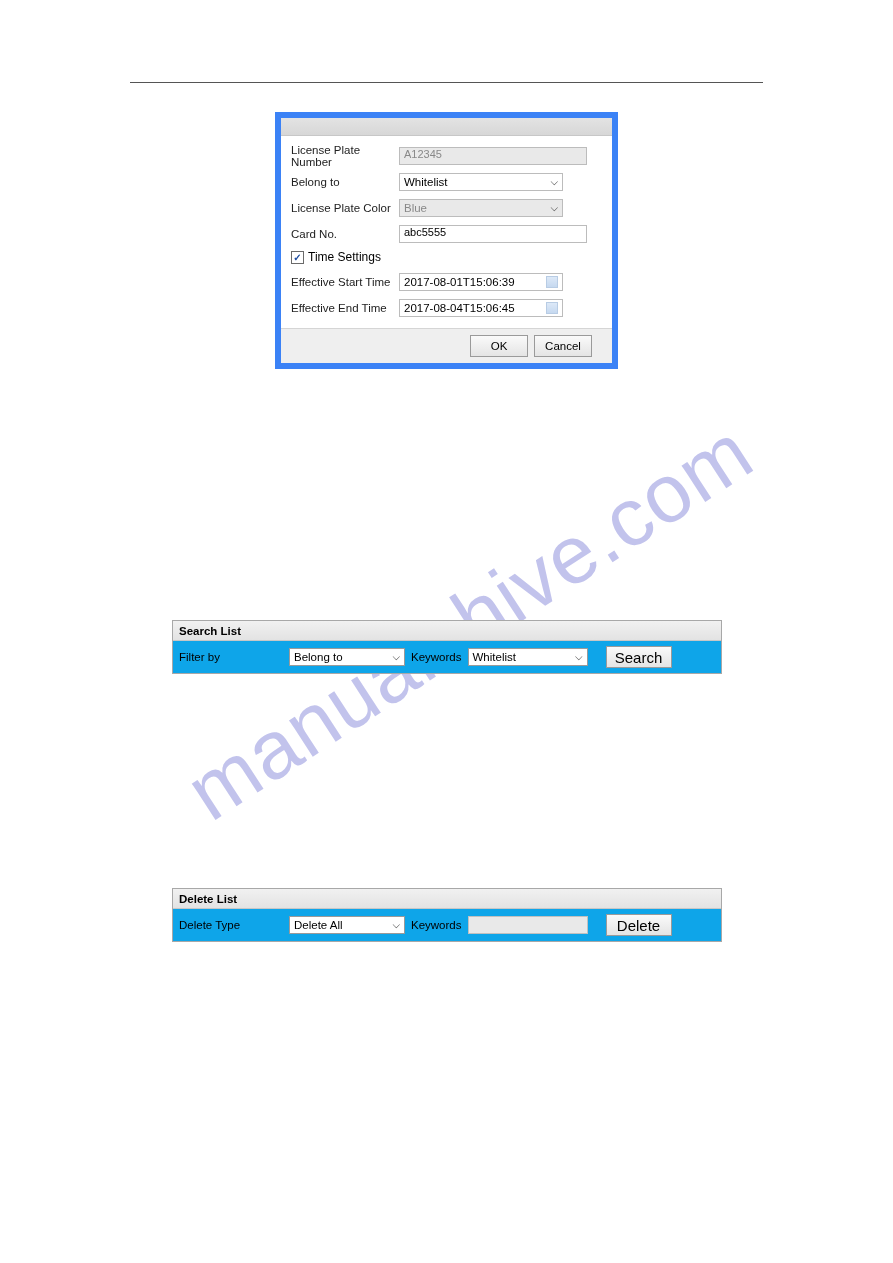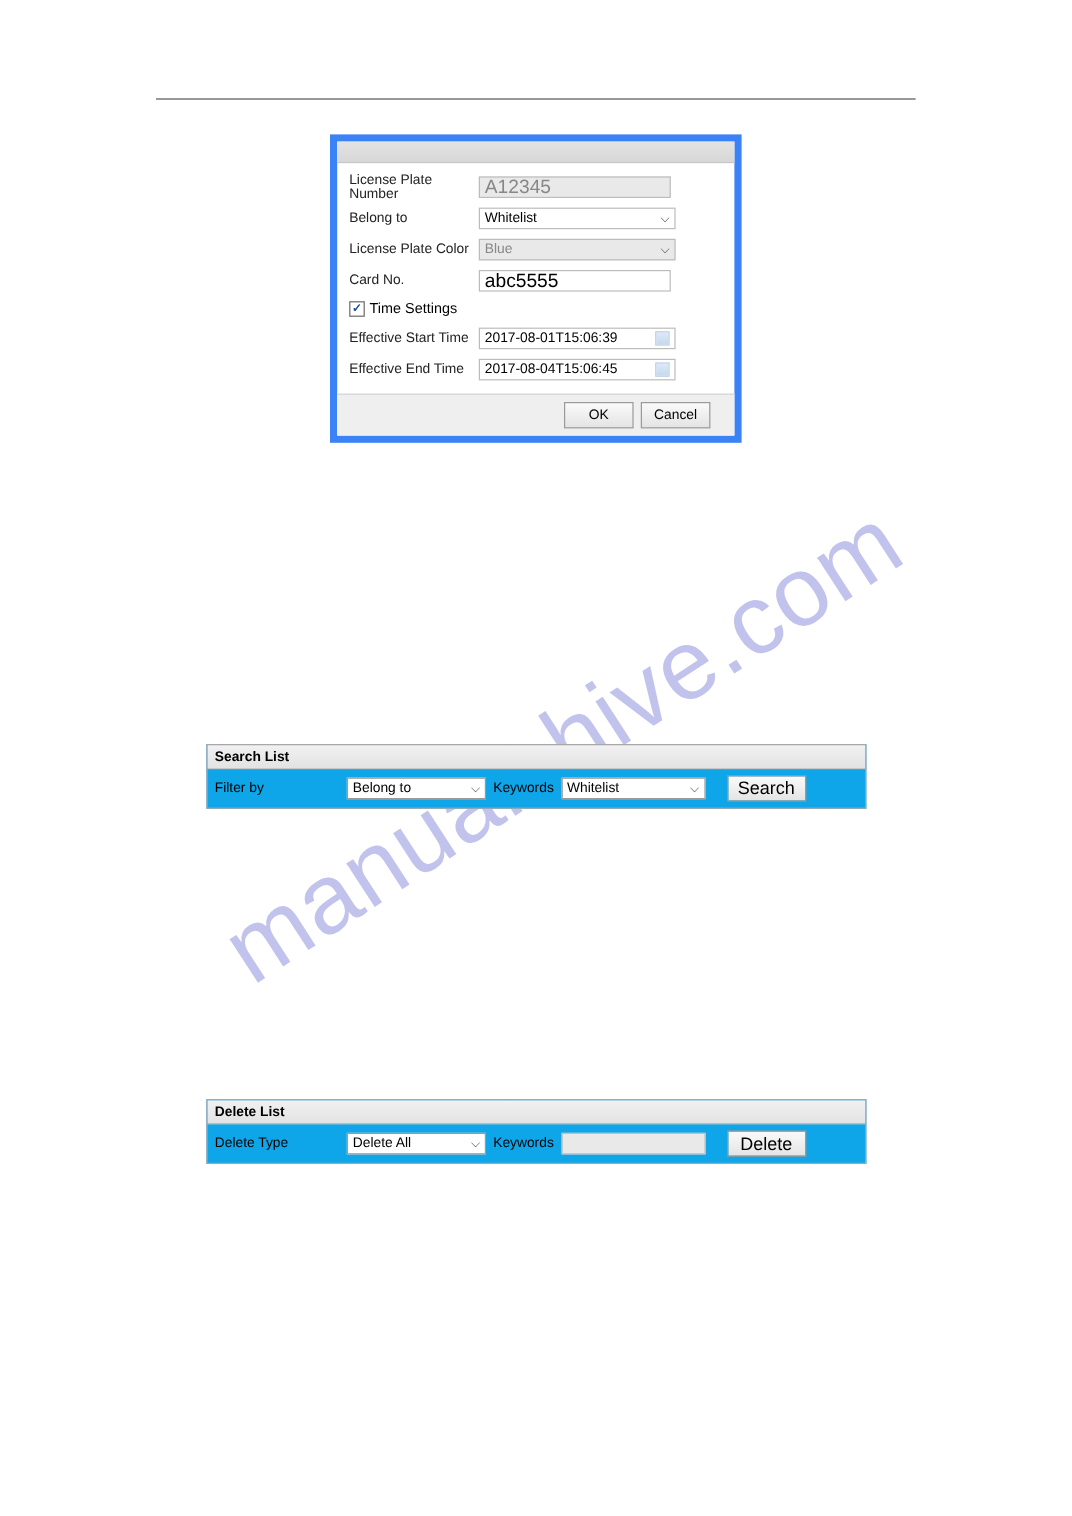--- a/index.html
+++ b/index.html
@@ -66,25 +66,25 @@
   }
   .form-label {
     width: 108px;
     color: #222;
     font-size: 11.5px;
   }
   .form-field {
     flex: 1;
   }
   .txt-input {
-    width: 160px;
+    width: 188px;
     height: 18px;
     border: 1px solid #bcbcbc;
     padding: 0 4px;
-    font-size: 16px;
+    font-size: 11px;
     background: #fff;
   }
   .txt-input.disabled {
     background: #e9e9e9;
     color: #888;
   }
   .select-wrap {
     width: 164px;
     height: 18px;
     border: 1px solid #bcbcbc;
@@ -214,21 +214,21 @@
     border: 1px solid #9a9a9a;
     font-size: 15px;
     display: flex;
     align-items: center;
     justify-content: center;
     cursor: pointer;
     margin-left: 12px;
   }
 
   .panel-search { top: 620px; }
-  .panel-delete { top: 916px; }
+  .panel-delete { top: 888px; }
 
 </style>
 </head>
 <body>
 
 <div class="page">
   <div class="hr-top"></div>
   <div class="watermark">manualshive.com</div>
 
   <div class="dialog">

